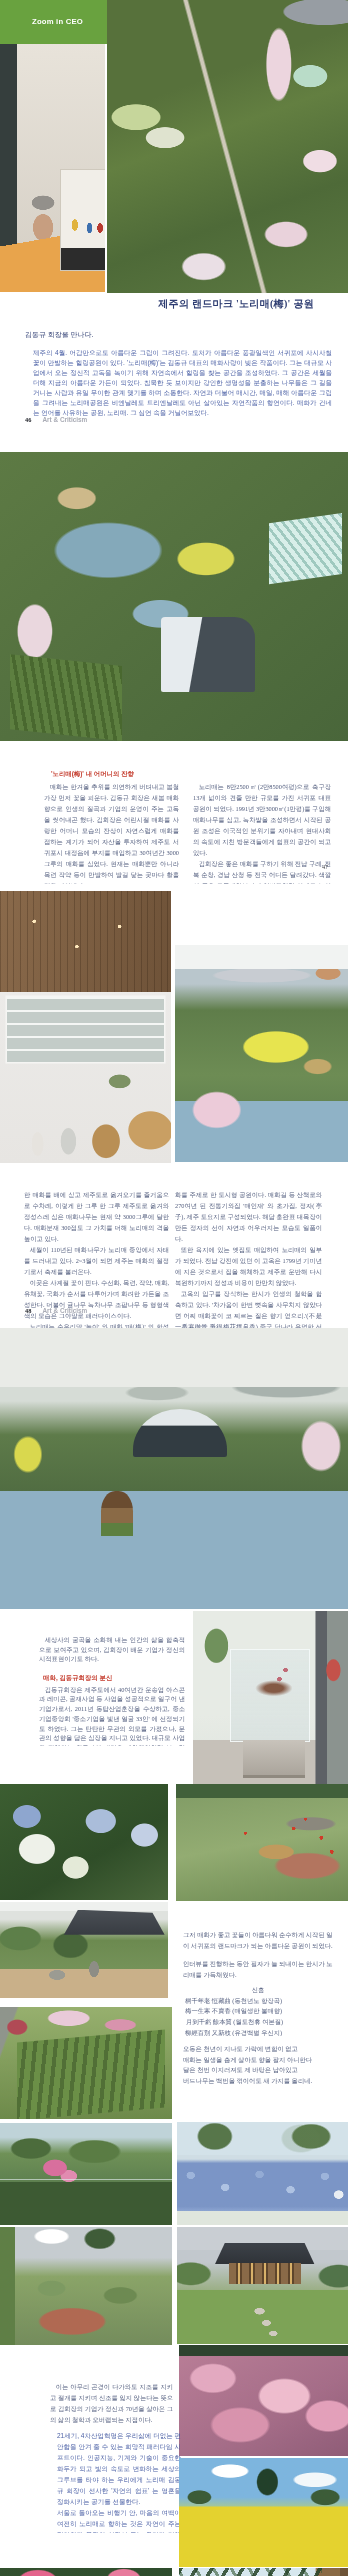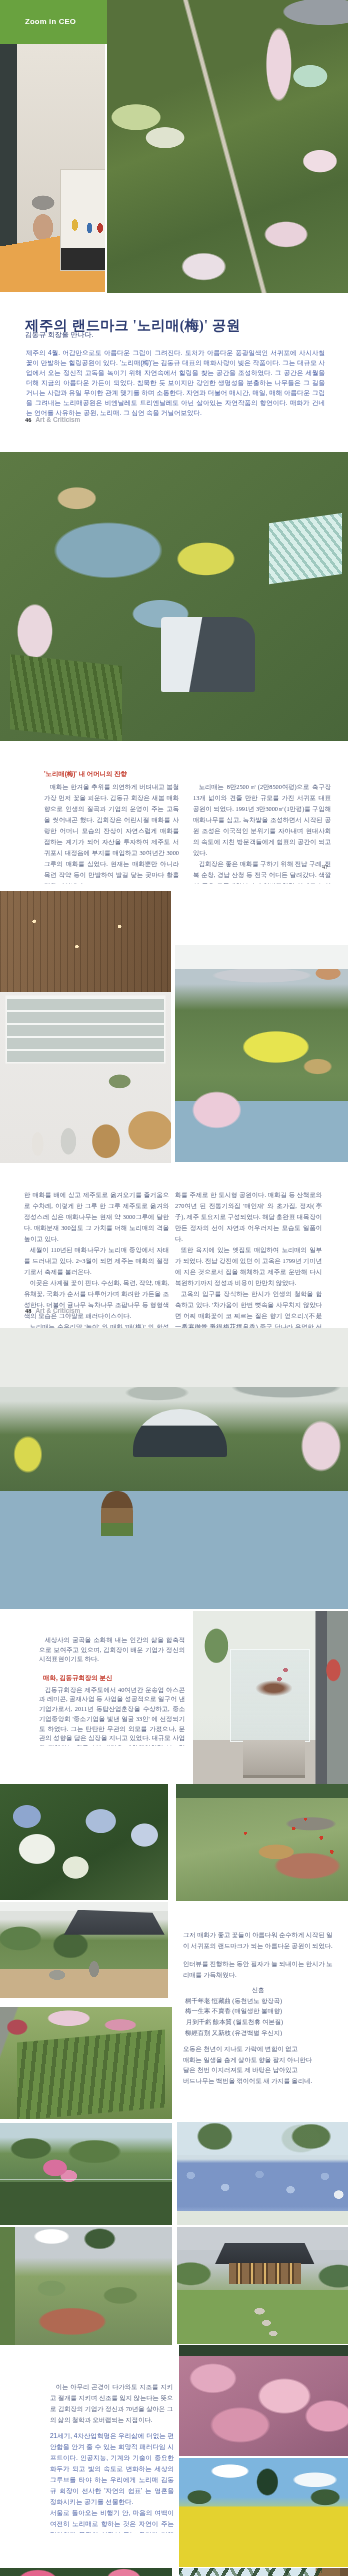--- a/index.html
+++ b/index.html
@@ -1,26 +1,26 @@
 <!DOCTYPE html>
 <html style="font-size:8.2px"><head>
 <meta charset="utf-8">
 <style>
   html,body{margin:0;padding:0;background:#ffffff;}
   #canvas{position:relative;width:349px;height:2676px;margin:0 auto;background:#fff;overflow:hidden;}
-  .sans{font-family:"Liberation Sans","DejaVu Sans",sans-serif;}
+  .sans{font-family:"Liberation Sans","DejaVu Sans",sans-serif;margin-left:7px;}
   .serif{font-family:"Liberation Serif","DejaVu Serif",serif;}
   .ph{position:absolute;overflow:hidden;background-color:#7d9a62;}
   .txt{position:absolute;overflow:hidden;}
   .just{text-align:justify;}
   
   .masthead{position:absolute;left:0;top:0;width:135px;height:44px;background:#69a23f;}
   .masthead span{position:absolute;left:25px;top:17px;color:#ffffff;font-weight:bold;font-size:7.7px;letter-spacing:0.2px;}
   
-  .title{position:absolute;left:25px;top:317px;width:289px;color:#2e3d72;font-size:14px;font-weight:600;letter-spacing:0.3px;}
+  .title{position:absolute;left:25px;top:297px;width:289px;color:#2e3d72;font-size:10px;font-weight:600;letter-spacing:0.3px;text-align:right;}
   .subtitle{position:absolute;left:25px;top:330px;width:206px;color:#2e3d72;font-size:7px;}
   .intro{position:absolute;left:26px;top:348px;width:299px;height:64px;color:#4c61a6;font-size:6.5px;line-height:10px;}
   
   .pfoot{position:absolute;font-size:6.4px;}
   .pfoot b{color:#22242b;font-weight:bold;margin-right:4.1px;}
   .pfoot i{font-style:normal;color:#a9abb5;font-weight:bold;}
   .pnum{position:absolute;font-size:6.2px;color:#3b3d44;}
   
   .red-h{color:#c43b2c;font-weight:bold;font-size:6.4px;}
   .col{color:#515c7d;font-size:6.3px;line-height:11px;}

